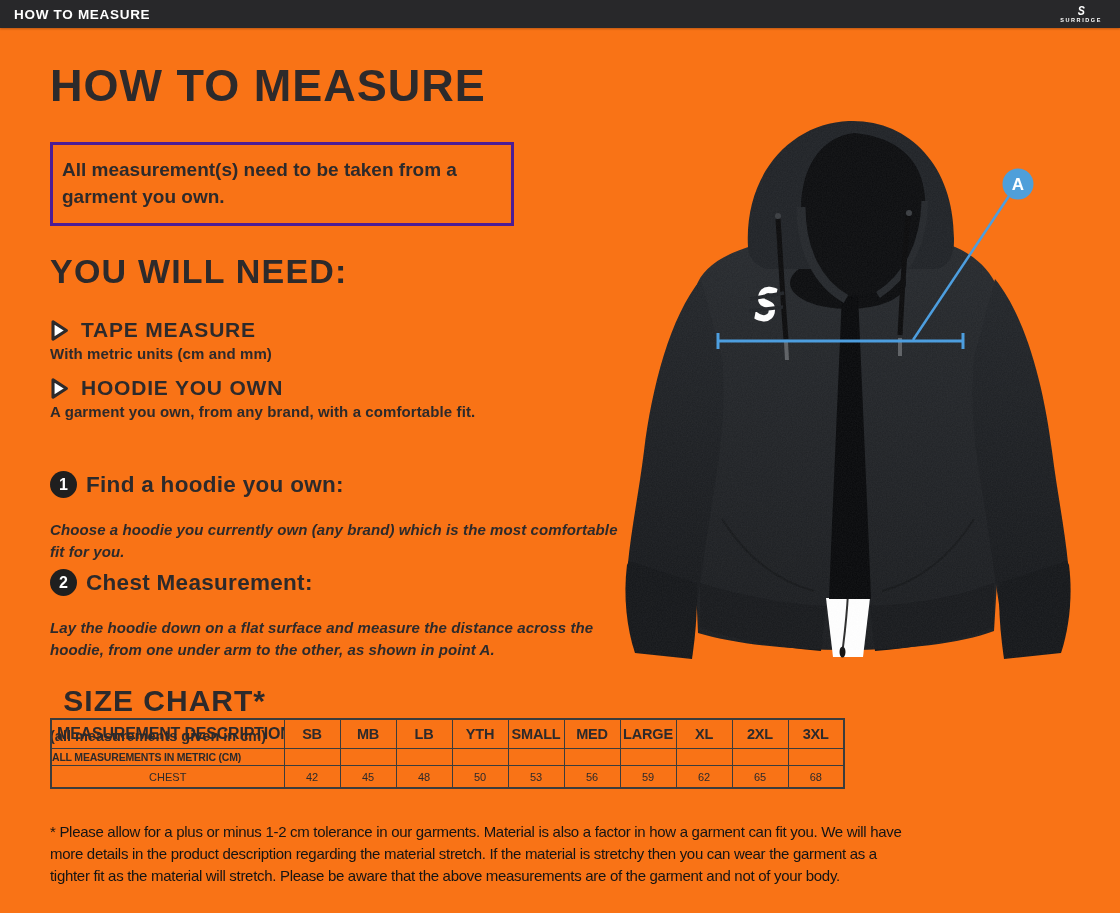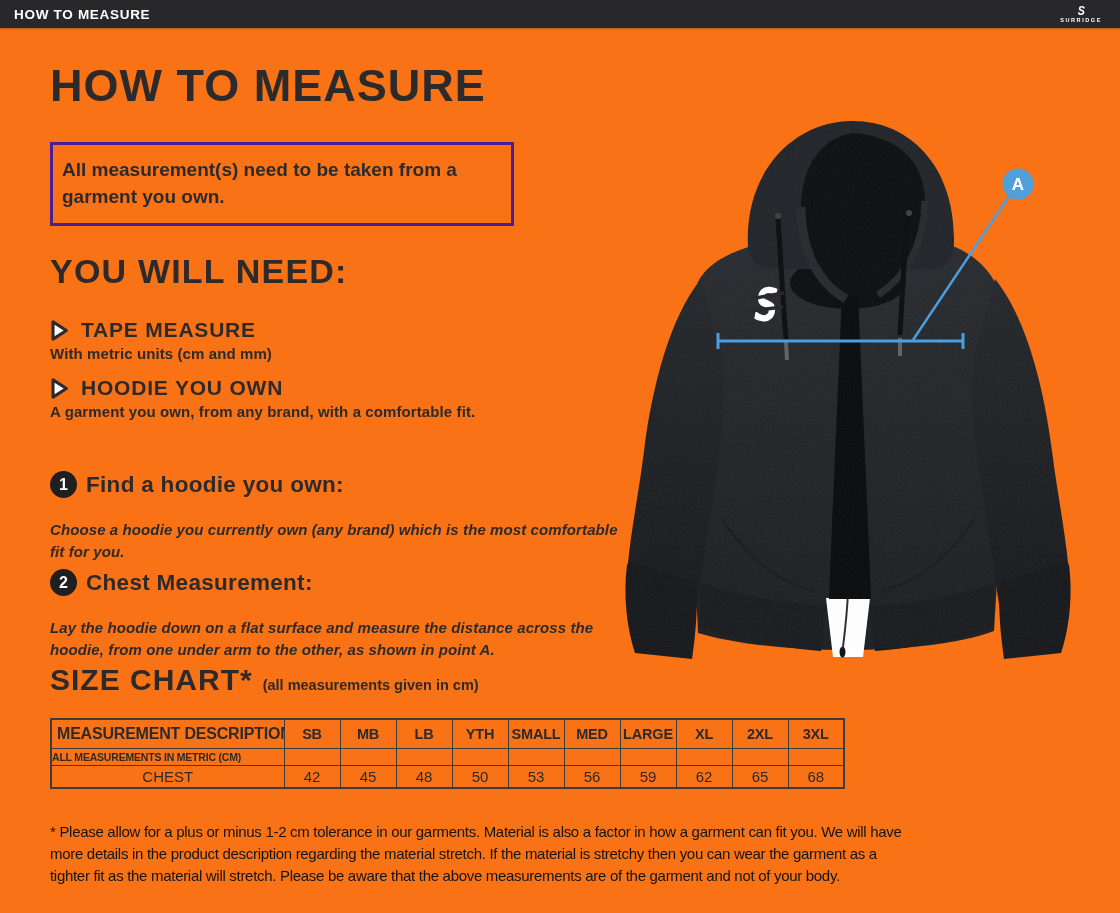--- a/index.html
+++ b/index.html
@@ -30,31 +30,31 @@
 
   .step{position:absolute;left:50px;width:585px;}
   #step-0{top:471px;}
   #step-1{top:569px;}
   .step-head{display:flex;align-items:center;gap:9px;}
   .badge{width:27px;height:27px;border-radius:50%;background:#1f1f1f;color:#fff;
          font-size:16px;font-weight:700;display:flex;align-items:center;justify-content:center;flex:0 0 auto;}
   .step-title{font-size:22.5px;font-weight:800;letter-spacing:.3px;}
   .step-desc{font-size:15px;font-weight:700;line-height:1.45;letter-spacing:.1px;margin-top:21px;font-style:italic;}
 
-  .size-heading{position:absolute;left:50px;top:663px;display:flex;align-items:flex-end;gap:10px;}
+  .size-heading{position:absolute;left:50px;top:684px;display:flex;align-items:flex-end;gap:10px;flex-direction:column;}
   .size-title{font-size:30px;font-weight:800;letter-spacing:1px;}
   .size-sub{font-size:14.5px;font-weight:700;padding-bottom:4px;}
 
   table.size-chart{position:absolute;left:50px;top:718px;width:793px;border-collapse:collapse;
                    table-layout:fixed;border:2px solid #3c3c3c;}
   .size-chart th,.size-chart td{border:1px solid #3c3c3c;overflow:hidden;white-space:nowrap;}
   .size-chart thead th{height:28px;font-size:14.5px;font-weight:700;letter-spacing:-.2px;text-align:center;padding:0;}
   .size-chart thead th.lbl{text-align:left;padding-left:5px;font-size:16px;}
   .size-chart tr.metric td{height:16px;font-size:10.5px;font-weight:700;letter-spacing:-.2px;padding:0;}
-  .size-chart tr.chest td{height:21px;font-size:15px;font-weight:400;text-align:center;padding:0;}
+  .size-chart tr.chest td{height:21px;font-size:11px;font-weight:400;text-align:center;padding:0;}
   .size-chart td.lbl{text-align:left;padding-left:5px;}
 
   .footnote{position:absolute;left:50px;top:806px;width:858px;font-size:15px;font-weight:400;
             line-height:1.46;letter-spacing:-.3px;color:#141414;}
 
   
   .hoodie{position:absolute;left:600px;top:95px;width:520px;height:570px;}
 </style>
 </head>
 <body>

